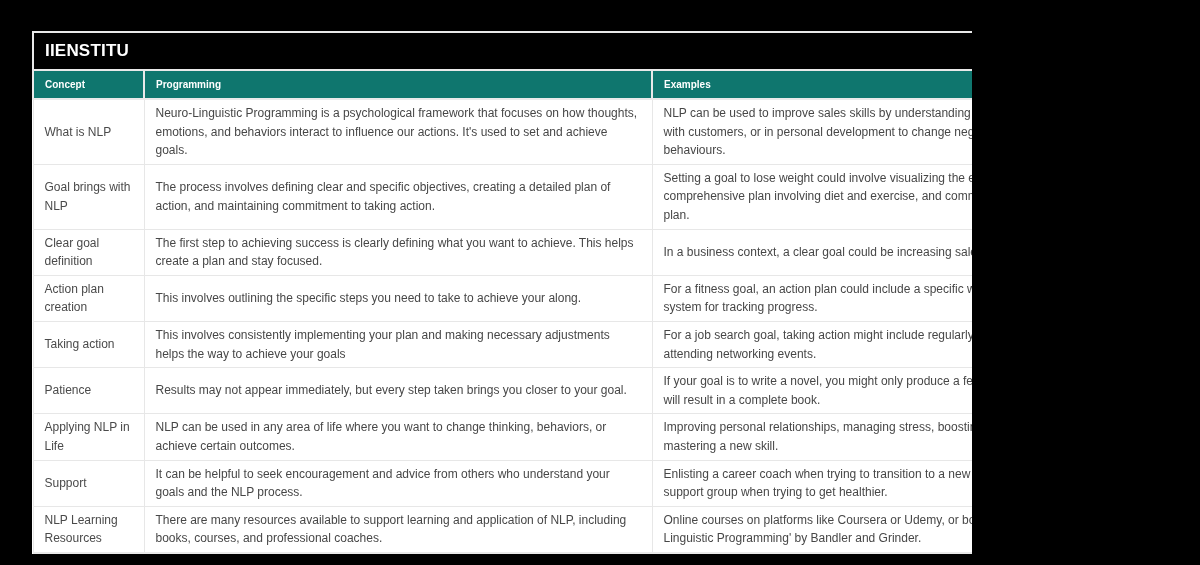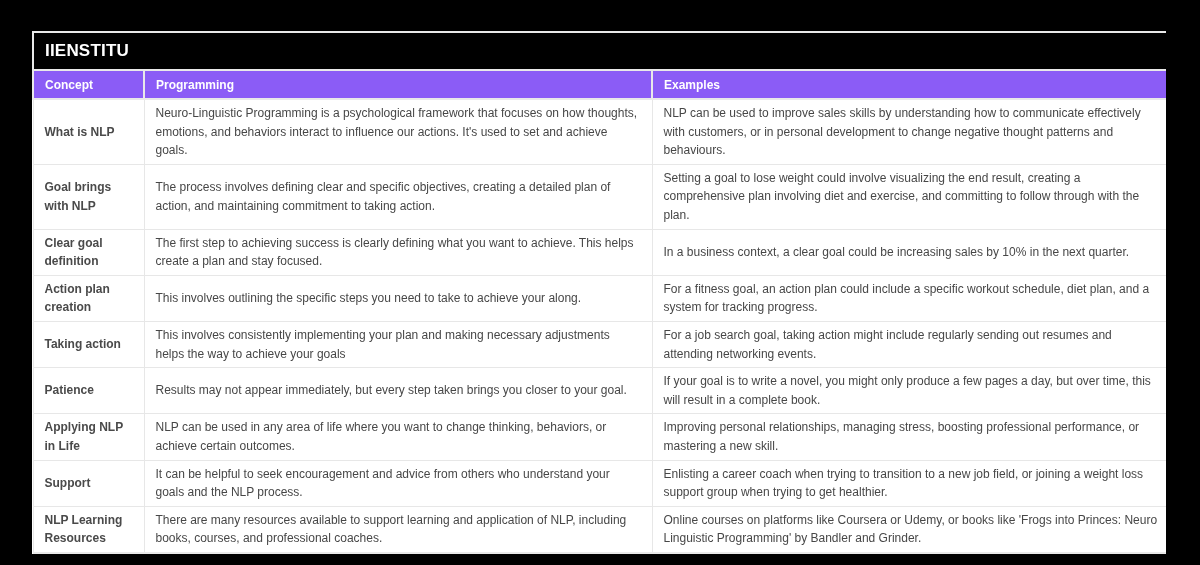--- a/index.html
+++ b/index.html
@@ -3,21 +3,21 @@
 <meta charset="utf-8">
 <style>
   html, body {
     margin: 0;
     padding: 0;
     background: #000000;
     font-family: "Liberation Sans", "DejaVu Sans", sans-serif;
   }
   .stage {
     position: relative;
-    width: 1166px;
+    width: 972px;
     height: 565px;
     background: #000000;
     overflow: hidden;
   }
   .table-wrap {
     position: absolute;
     left: 32px;
     top: 31px;
     width: 1136px;
   }
@@ -36,45 +36,45 @@
     color: #ffffff;
     text-align: left;
     font-size: 17px;
     font-weight: 700;
     letter-spacing: 0.2px;
     padding: 8px 11px;
     height: 18px;
     border: 2px solid #e9e9e9;
   }
   th.col-head {
-    background: #8b5cf6;
+    background: #0f766e;
     color: #ffffff;
     text-align: left;
-    font-size: 12px;
+    font-size: 10px;
     font-weight: 700;
     padding: 6px 11px;
     height: 15px;
     border: 2px solid #e9e9e9;
     margin-top: 28px;
   }
   td.cell {
     background: #ffffff;
     color: #474747;
     font-size: 12px;
     line-height: 1.55;
     vertical-align: middle;
     padding: 4px 11px;
     height: 35px;
     border: 1px solid #e7e7e7;
     border-top: 1px solid #ececec;
   }
   tbody tr:last-child td.cell {
     border-bottom: 2px solid #e9e9e9;
   }
-  td.cell.concept { color: #4a4a4a; font-weight: bold; }
+  td.cell.concept { color: #4a4a4a; }
 </style>
 </head>
 <body>
 
 <div class="stage">
   <div class="table-wrap">
     <table class="nlp-table">
       <colgroup>
         <col class="c-concept">
         <col class="c-explain">

